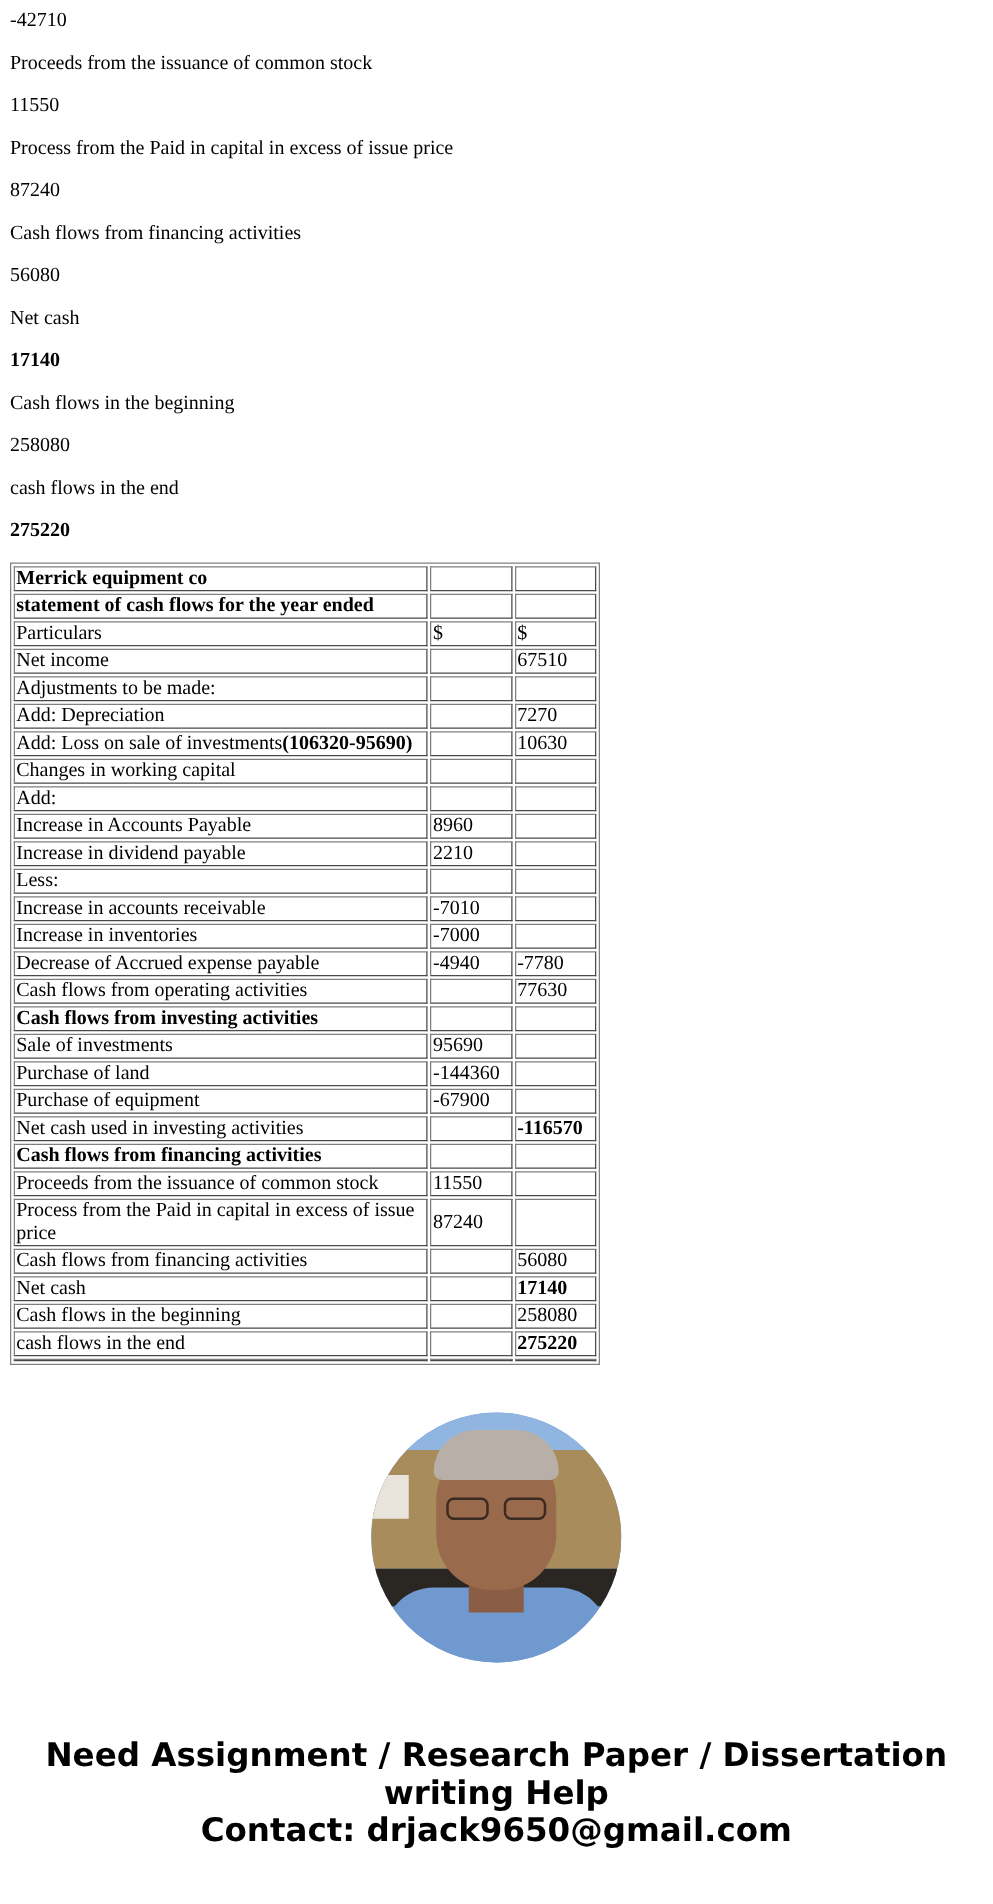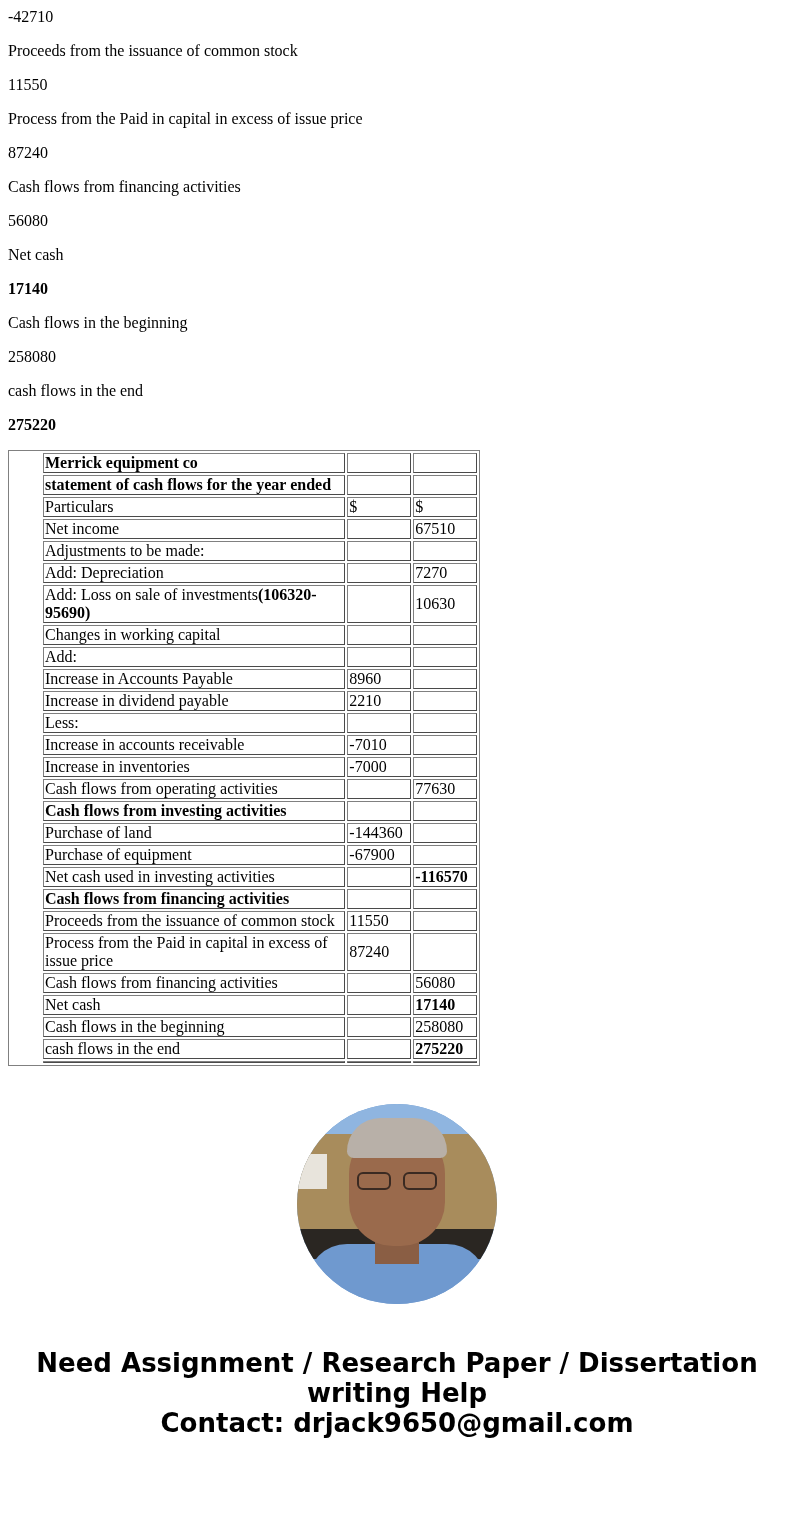--- a/index.html
+++ b/index.html
@@ -16,21 +16,20 @@
   p.first { margin-top: 8px; }
   .bold { font-weight: bold; }
   .lines-wrap { padding-top: 0px; }
 
   table.cf {
     margin-top: 16px;
     border: 1px solid #808080;
     border-spacing: 2px;
     border-collapse: separate;
     width: 472px;
-    padding-left: 32px;
   }
   table.cf td {
     border: 1px solid #808080;
     border-color: #808080 #4a4a4a #4a4a4a #808080;
     padding: 0 1px;
     height: 18px;
     line-height: 18px;
     vertical-align: middle;
     font-size: 16px;
   }
@@ -53,21 +52,21 @@
   .photo .shirt { position: absolute; left: 10px; top: 140px; width: 180px; height: 90px; border-radius: 40px 40px 0 0; background: #6f99cf; }
   .photo .neck { position: absolute; left: 78px; top: 120px; width: 44px; height: 40px; background: #8a5e44; }
   .photo .head { position: absolute; left: 52px; top: 22px; width: 96px; height: 120px; border-radius: 48px 48px 44px 44px; background: #9a6a4c; }
   .photo .hair { position: absolute; left: 50px; top: 14px; width: 100px; height: 40px; border-radius: 50px 50px 10px 10px; background: #b8b0a8; }
   .photo .glasses { position: absolute; left: 60px; top: 68px; width: 80px; height: 20px; }
   .photo .glasses span { position: absolute; top: 0; width: 34px; height: 18px; border: 2px solid #3a2a22; border-radius: 6px; box-sizing: border-box; }
   .photo .glasses span.l { left: 0; }
   .photo .glasses span.r { right: 0; }
 
   .footer {
-    margin-top: 44px;
+    margin-top: 60px;
     text-align: center;
     font-family: "DejaVu Sans", sans-serif;
     font-weight: bold;
     font-size: 26px;
     line-height: 30px;
     color: #000;
     letter-spacing: 0;
   }
 </style>
 </head>
@@ -155,27 +154,37 @@
         <td class="c1"><span>Increase in accounts receivable</span></td>
         <td class="c2">-7010</td>
         <td class="c3"></td>
       </tr>
       <tr>
         <td class="c1"><span>Increase in inventories</span></td>
         <td class="c2">-7000</td>
         <td class="c3"></td>
       </tr>
       <tr>
+        <td class="c1"><span>Decrease of Accrued expense payable</span></td>
+        <td class="c2">-4940</td>
+        <td class="c3">-7780</td>
+      </tr>
+      <tr>
         <td class="c1"><span>Cash flows from operating activities</span></td>
         <td class="c2"></td>
         <td class="c3" style="font-weight: normal;">77630</td>
       </tr>
       <tr>
         <td class="c1"><span style="font-weight: bold;">Cash flows from investing activities</span></td>
         <td class="c2"></td>
+        <td class="c3"></td>
+      </tr>
+      <tr>
+        <td class="c1"><span>Sale of investments</span></td>
+        <td class="c2">95690</td>
         <td class="c3"></td>
       </tr>
       <tr>
         <td class="c1"><span>Purchase of land</span></td>
         <td class="c2">-144360</td>
         <td class="c3"></td>
       </tr>
       <tr>
         <td class="c1"><span>Purchase of equipment</span></td>
         <td class="c2">-67900</td>

